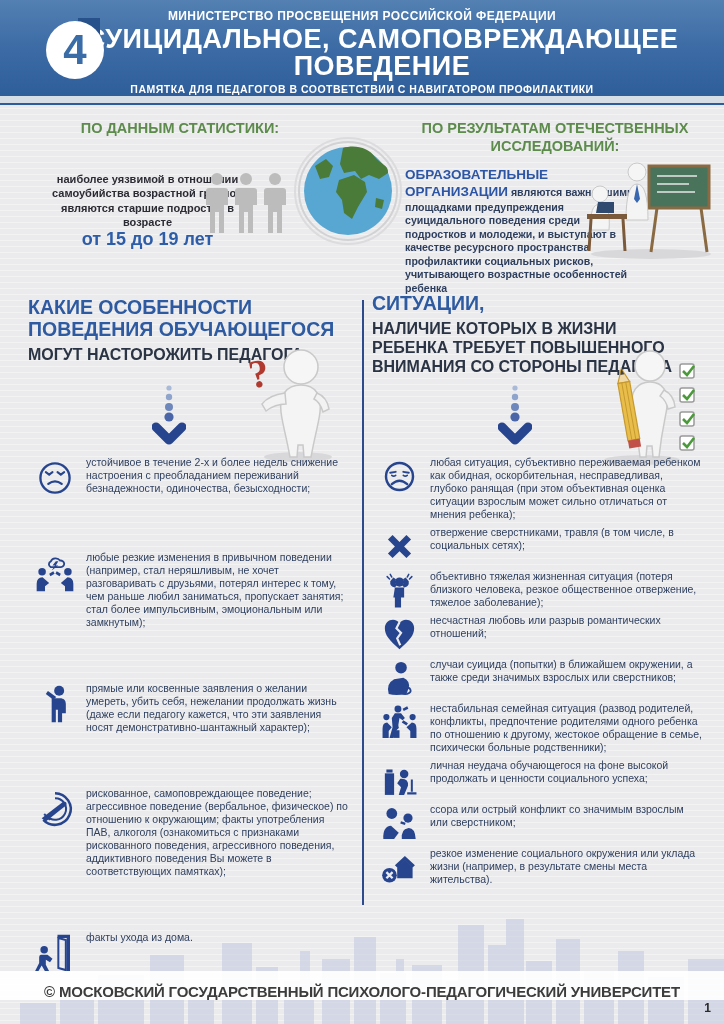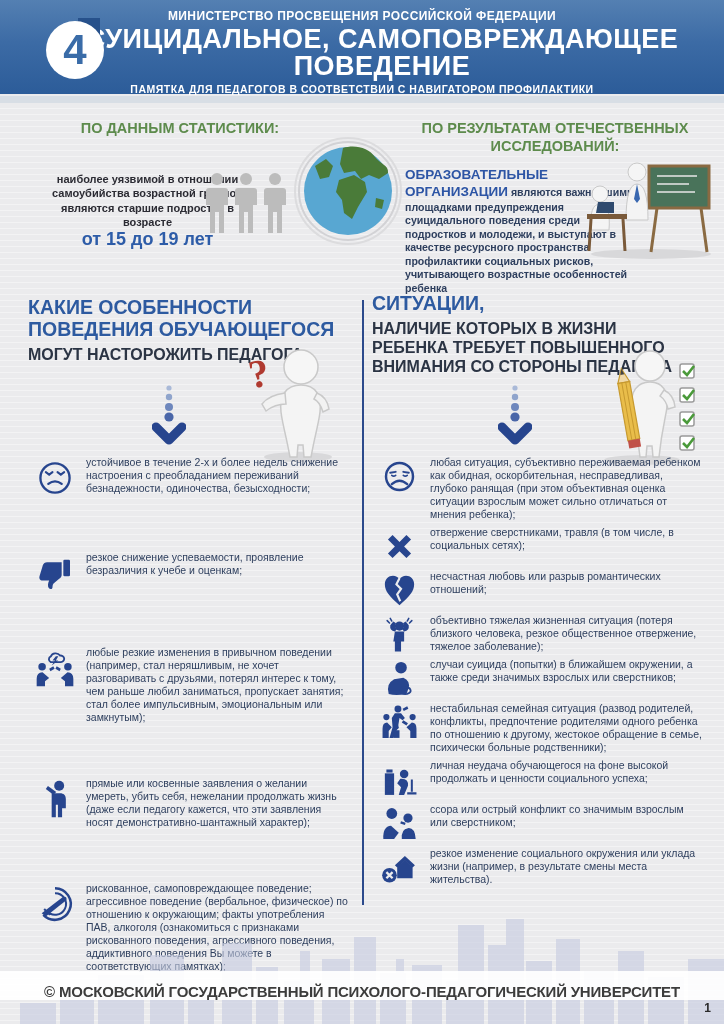--- a/index.html
+++ b/index.html
@@ -8,21 +8,21 @@
   .page {
     position:relative; width:724px; height:1024px; margin:0 auto;
     background:#ebebed;
     background-image:repeating-linear-gradient(180deg, rgba(255,255,255,.4) 0 1px, rgba(0,0,0,0) 1px 6px);
     overflow:hidden;
   }
   .abs { position:absolute; }
 
   
   .header {
-    position:absolute; left:0; top:0; width:724px; height:94px;
+    position:absolute; left:0; top:0; width:724px; height:105px;
     background:linear-gradient(180deg,#5480b2 0%,#3c6ba5 45%,#2c5c99 100%);
     color:#fff; text-align:center;
   }
   .header .ministry { padding-top:9px; font-size:12px; font-weight:700; letter-spacing:.4px; }
   .header .title { margin-top:3px; font-size:27px; font-weight:700; line-height:1.0; letter-spacing:.5px; padding-left:60px; padding-right:20px;}
   .header .subtitle { margin-top:3px; font-size:10.5px; font-weight:700; letter-spacing:.5px; }
   .badge { position:absolute; left:46px; top:21px; width:58px; height:58px; }
   .badge .sq { position:absolute; right:4px; top:-3px; width:22px; height:24px; background:#27518b; }
   .badge .circ {
     position:absolute; inset:0; background:#fff; border-radius:50%;
@@ -210,31 +210,20 @@
             <circle cx="24" cy="24" r="17.5" fill="none" stroke="currentColor" stroke-width="2.8"></circle>
             <path d="M13 17l4 3 4-3M27 17l4 3 4-3" fill="none" stroke="currentColor" stroke-width="2.4" stroke-linecap="round"></path>
             <path d="M16 31q8-6 16 0" fill="none" stroke="currentColor" stroke-width="2.8" stroke-linecap="round"></path>
           </svg>
         </span>
         <p class="item-text">устойчивое в течение 2-х и более недель снижение настроения с преобладанием переживаний безнадежности, одиночества, безысходности;</p>
       </div>
       <div class="item">
         <span class="item-icon">
           <svg viewBox="0 0 48 48">
-            <g fill="currentColor" transform="rotate(180 24 24)">
-              <rect x="6" y="20" width="8" height="20" rx="1.5"></rect>
-              <path d="M16 22c0-2 1-3.5 3-5l6-5c1.5-1.3 2-3 2-5 0-2.5 3-3 4.5-1 1.5 2.2 1 6-0.5 9h8c3 0 4.5 2.5 3.5 5.5l-4 13c-.7 2.3-2.5 3.5-5 3.5H16z"></path>
-            </g>
-          </svg>
-        </span>
-        <p class="item-text">резкое снижение успеваемости, проявление безразличия к учебе и оценкам;</p>
-      </div>
-      <div class="item">
-        <span class="item-icon">
-          <svg viewBox="0 0 48 48">
             <g fill="currentColor">
               <path d="M19 10a6 5 0 0 1 11-1 4.5 4 0 0 1 1 8H19a4.5 4 0 0 1 0-7z" fill="none" stroke="currentColor" stroke-width="2.2"></path>
               <path d="M25 10l-4 5h3l-4 6 8-6h-3l3-5z"></path>
               <circle cx="8.5" cy="22.5" r="4.5"></circle>
               <path d="M2 46v-9q0-8 7-8l8 7-5 4v6z"></path>
               <path d="M17 25l5-3 1.5 3-5 3z"></path>
               <circle cx="39.5" cy="22.5" r="4.5"></circle>
               <path d="M46 46v-9q0-8-7-8l-8 7 5 4v6z"></path>
               <path d="M31 25l-5-3-1.5 3 5 3z"></path>
             </g>
@@ -297,38 +286,38 @@
         <span class="item-icon">
           <svg viewBox="0 0 48 48">
             <path d="M9 15l6-6 9 9 9-9 6 6-9 9 9 9-6 6-9-9-9 9-6-6 9-9z" fill="currentColor"></path>
           </svg>
         </span>
         <p class="item-text">отвержение сверстниками, травля (в том числе, в социальных сетях);</p>
       </div>
       <div class="item">
         <span class="item-icon">
           <svg viewBox="0 0 48 48">
-            <path d="M24 43C11 32 5 25 5 16 5 9 10 5 15.5 5c3.6 0 6.6 1.8 8.5 4.6C25.9 6.8 28.9 5 32.5 5 38 5 43 9 43 16c0 9-6 16-19 27z" fill="currentColor"></path>
-            <path d="M24 8l-4 8 6 6-5 7 4 9" fill="none" stroke="#ebebed" stroke-width="2.8"></path>
-          </svg>
-        </span>
-        <p class="item-text">несчастная любовь или разрыв романтических отношений;</p>
-      </div>
-      <div class="item">
-        <span class="item-icon">
-          <svg viewBox="0 0 48 48">
             <g fill="currentColor">
               <circle cx="24" cy="13" r="6"></circle>
               <path d="M18 20h12v13h-4v13h-8V33h-2z"></path>
               <path d="M18 20q-7-1-6-8l4-5 3.5 2.5q-3.5 5 1.5 7zM30 20q7-1 6-8l-4-5-3.5 2.5q3.5 5-1.5 7z"></path>
               <path d="M8 6l3 3M12 3l2 3.5M40 6l-3 3M36 3l-2 3.5" stroke="currentColor" stroke-width="2" stroke-linecap="round"></path>
             </g>
           </svg>
         </span>
         <p class="item-text">объективно тяжелая жизненная ситуация (потеря близкого человека, резкое общественное отвержение, тяжелое заболевание);</p>
+      </div>
+      <div class="item">
+        <span class="item-icon">
+          <svg viewBox="0 0 48 48">
+            <path d="M24 43C11 32 5 25 5 16 5 9 10 5 15.5 5c3.6 0 6.6 1.8 8.5 4.6C25.9 6.8 28.9 5 32.5 5 38 5 43 9 43 16c0 9-6 16-19 27z" fill="currentColor"></path>
+            <path d="M24 8l-4 8 6 6-5 7 4 9" fill="none" stroke="#ebebed" stroke-width="2.8"></path>
+          </svg>
+        </span>
+        <p class="item-text">несчастная любовь или разрыв романтических отношений;</p>
       </div>
       <div class="item">
         <span class="item-icon">
           <svg viewBox="0 0 48 48">
             <g fill="currentColor">
               <circle cx="26" cy="10" r="7.5"></circle>
               <path d="M10 44q-4-13 7-19l12-2q9 4 7 13l-3 8q-14 3-23 0z"></path>
               <path d="M28 36q8-2 10 2t-4 6q-7 1-8-3t2-5z" fill="none" stroke="currentColor" stroke-width="2.4"></path>
             </g>
           </svg>

